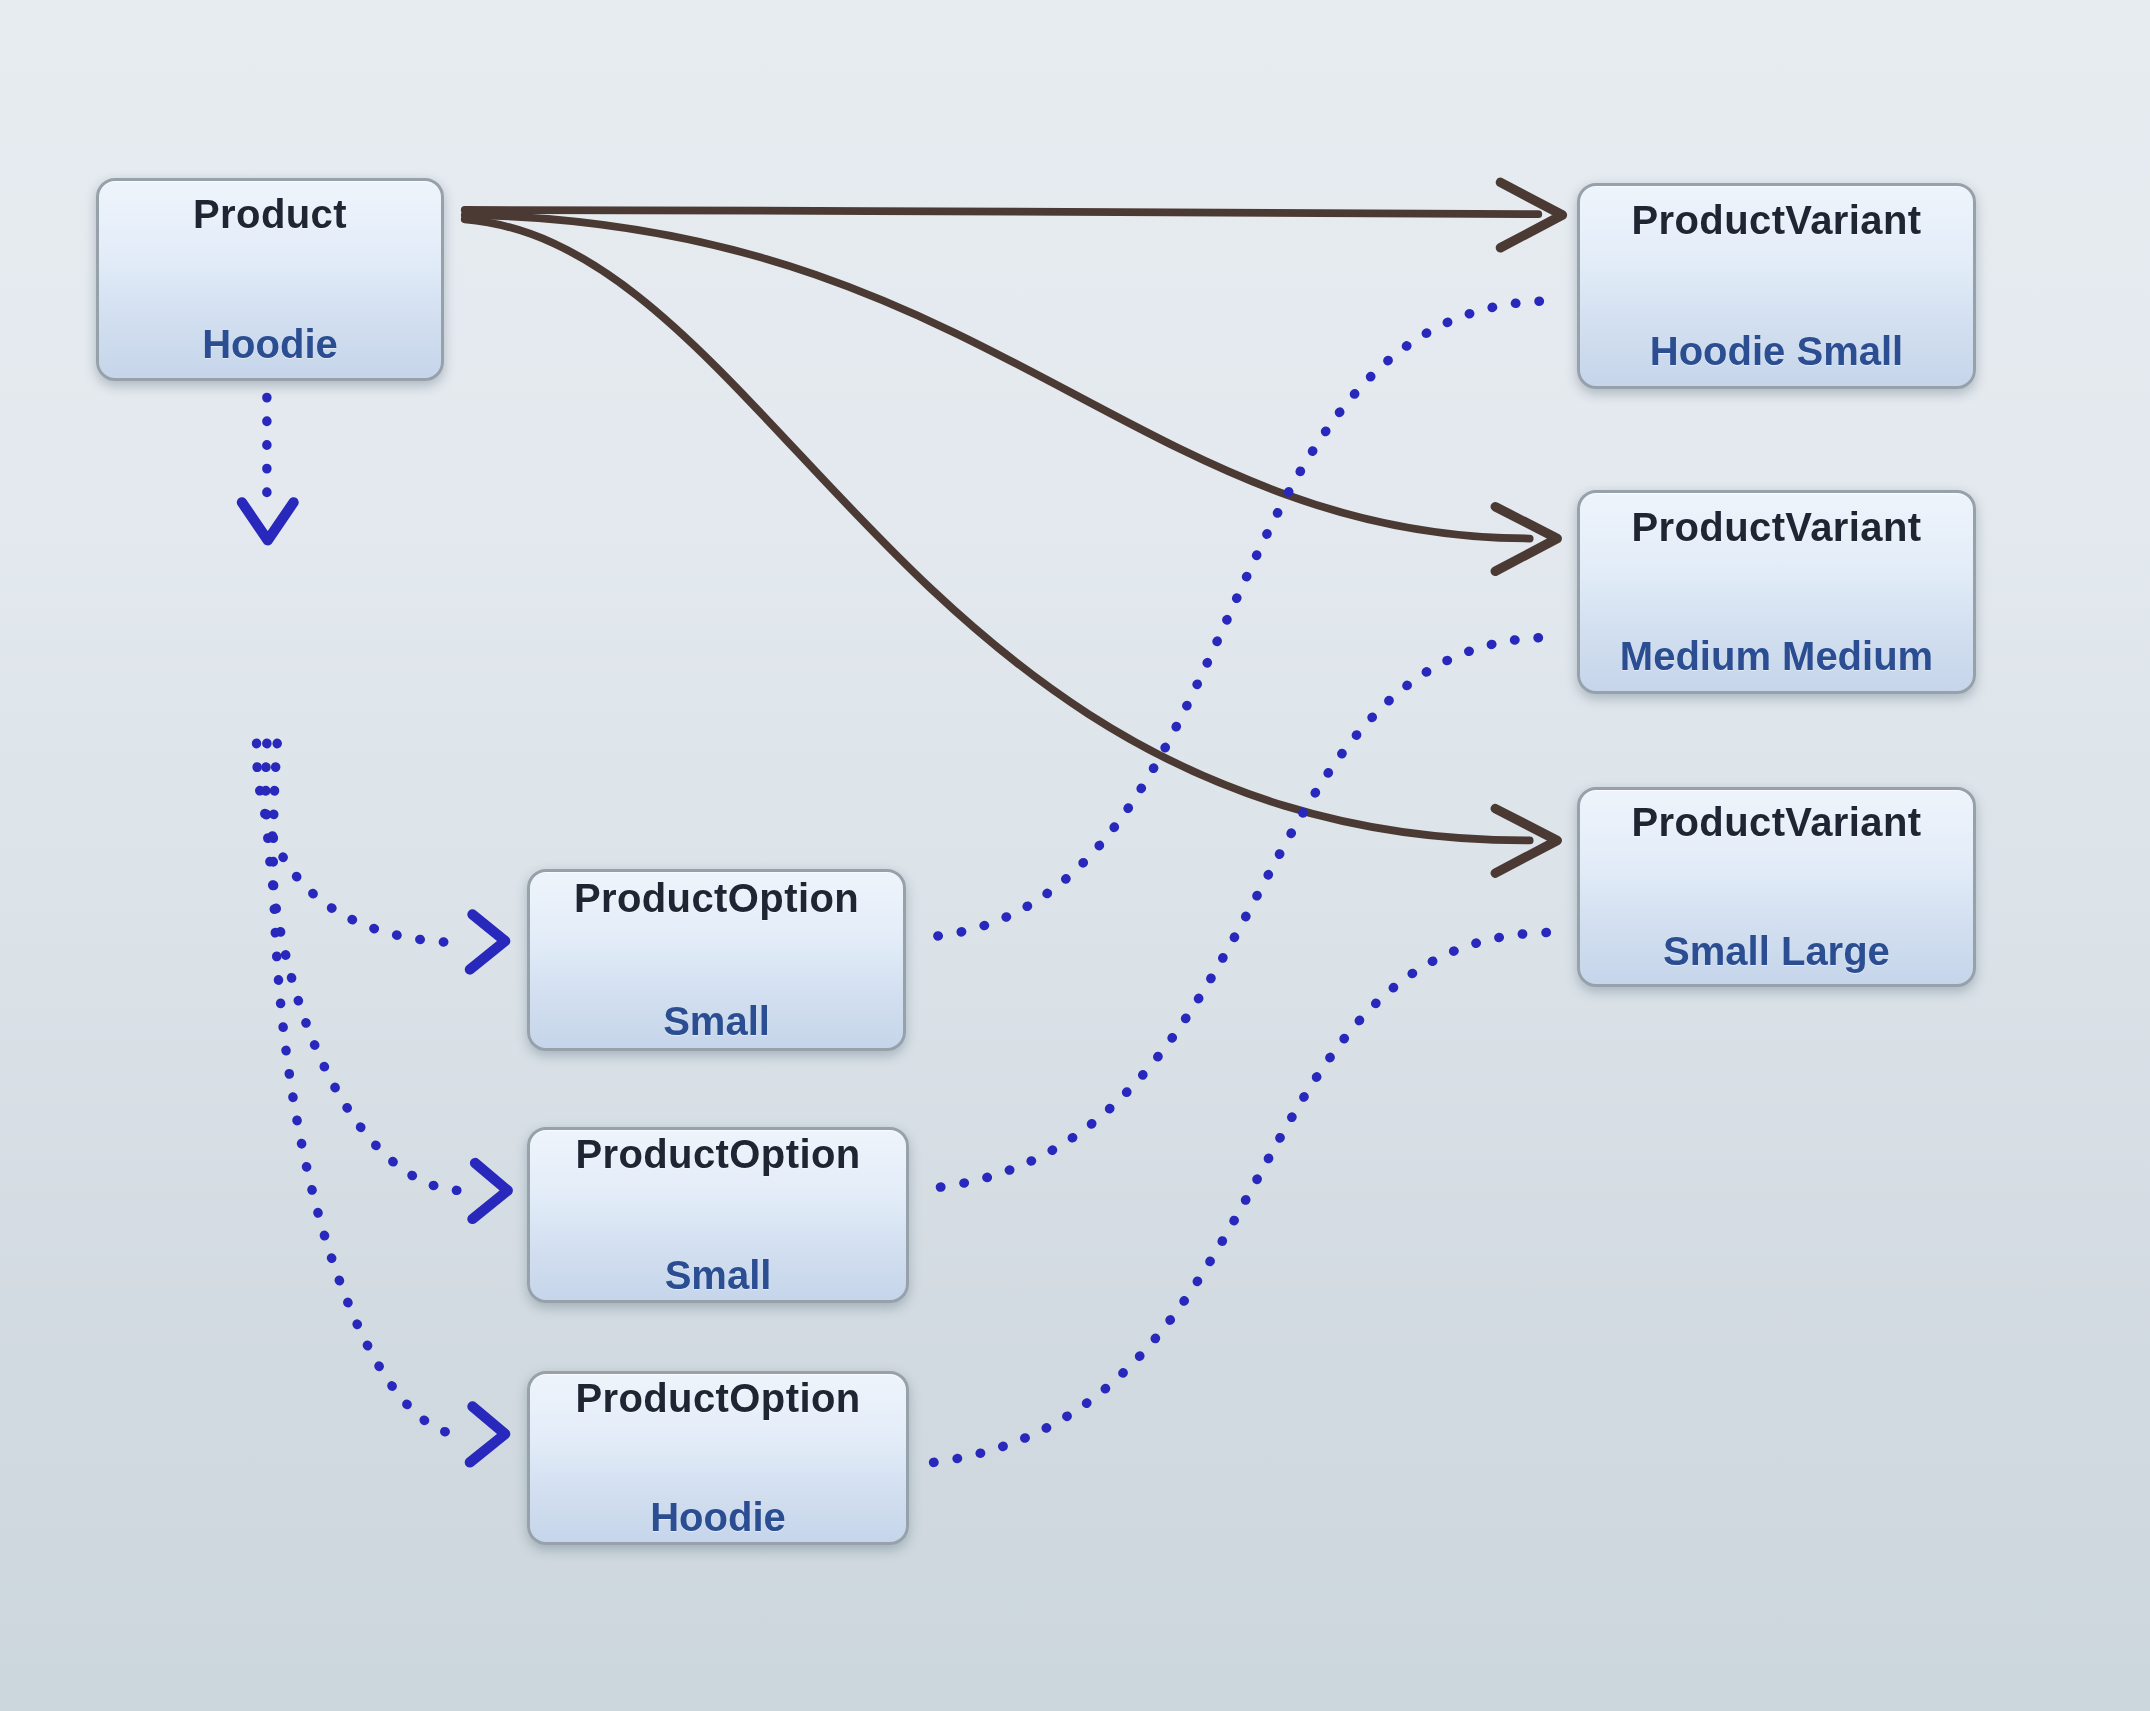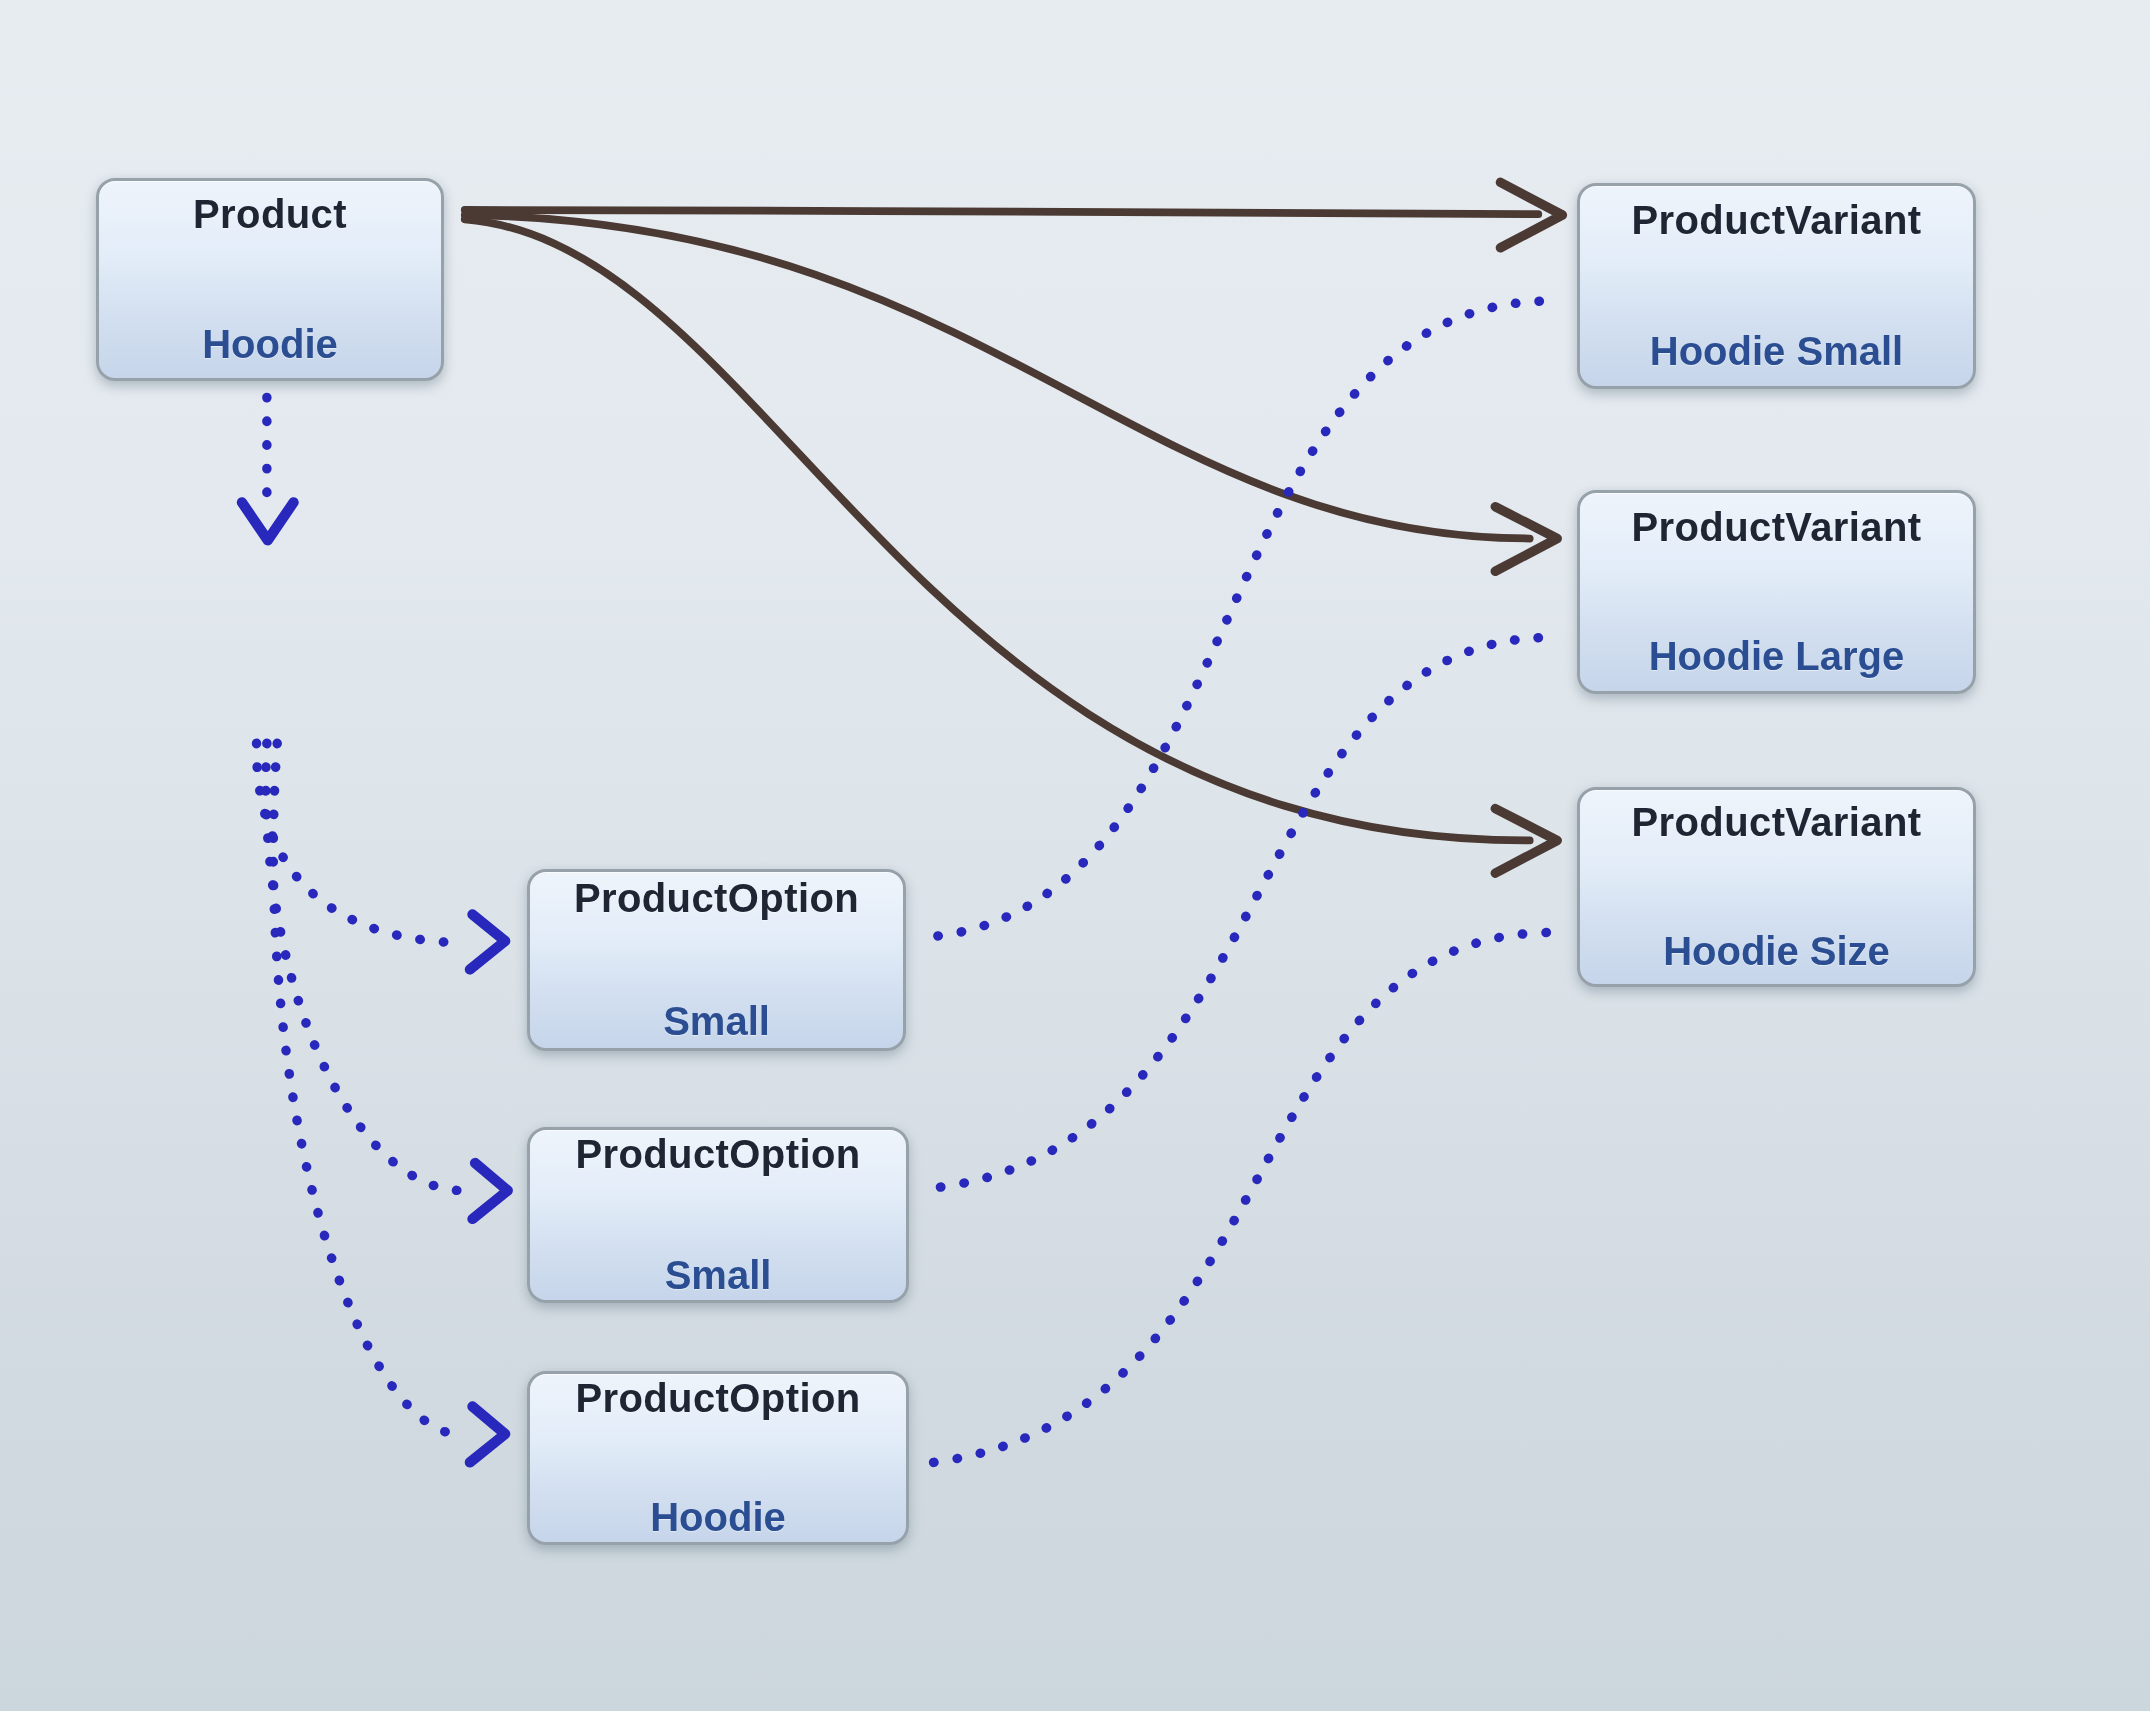--- a/index.html
+++ b/index.html
@@ -82,22 +82,22 @@
     <div class="value">Hoodie</div>
   </div>
 
   <div class="node" style="left:1577px;top:183px;width:399px;height:206px">
     <div class="entity">ProductVariant</div>
     <div class="value">Hoodie Small</div>
   </div>
 
   <div class="node" style="left:1577px;top:490px;width:399px;height:204px">
     <div class="entity">ProductVariant</div>
-    <div class="value">Hoodie Large</div>
+    <div class="value">Medium Medium</div>
   </div>
 
   <div class="node" style="left:1577px;top:787px;width:399px;height:200px">
     <div class="entity">ProductVariant</div>
-    <div class="value">Hoodie Size</div>
+    <div class="value">Small Large</div>
   </div>
 
 </div>
 
 
 </body></html>

